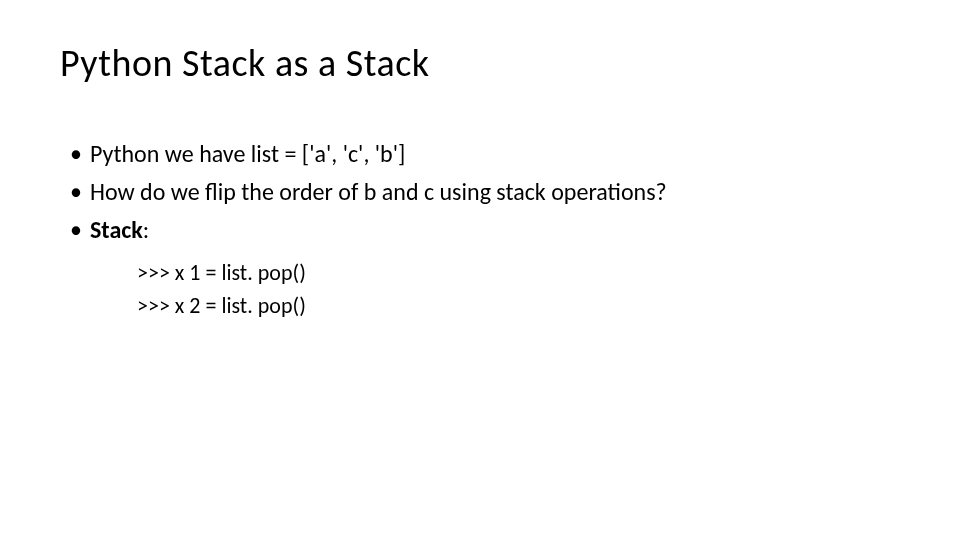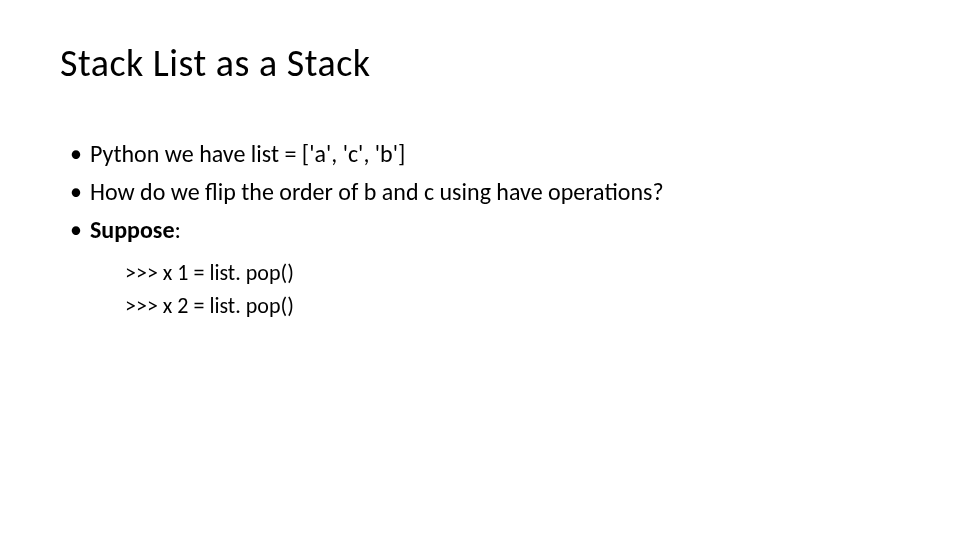--- a/index.html
+++ b/index.html
@@ -35,40 +35,41 @@
       font-weight: 700;
     }
     .code-block {
       margin-left: 65px;
       margin-top: 8px;
       font-size: 22px;
       line-height: 1.5;
     }
     .code-line {
       display: block;
+      margin-left: 12px;
     }
   </style>
 </head>
 <body>
 
-<div class="title">Stack List as a Stack</div>
+<div class="title">Python Stack as a Stack</div>
 
 <div class="bullets">
   <div class="bullet-row">
     <span class="bullet-dot">•</span>
     <span>Python we have  list = ['a', 'c', 'b']</span>
   </div>
   <div class="bullet-row">
     <span class="bullet-dot">•</span>
-    <span>How do we flip the order of b and c using have operations?</span>
+    <span>How do we flip the order of b and c using stack operations?</span>
   </div>
   <div class="bullet-row">
     <span class="bullet-dot">•</span>
     <span>
-      <span class="answer-label">Suppose</span><span>:</span>
+      <span class="answer-label">Stack</span><span>:</span>
     </span>
   </div>
 </div>
 
 <div class="code-block">
   <span class="code-line">&gt;&gt;&gt; x 1 = list. pop()</span>
   <span class="code-line">&gt;&gt;&gt; x 2 = list. pop()</span>
 </div>
 
 </body></html>

